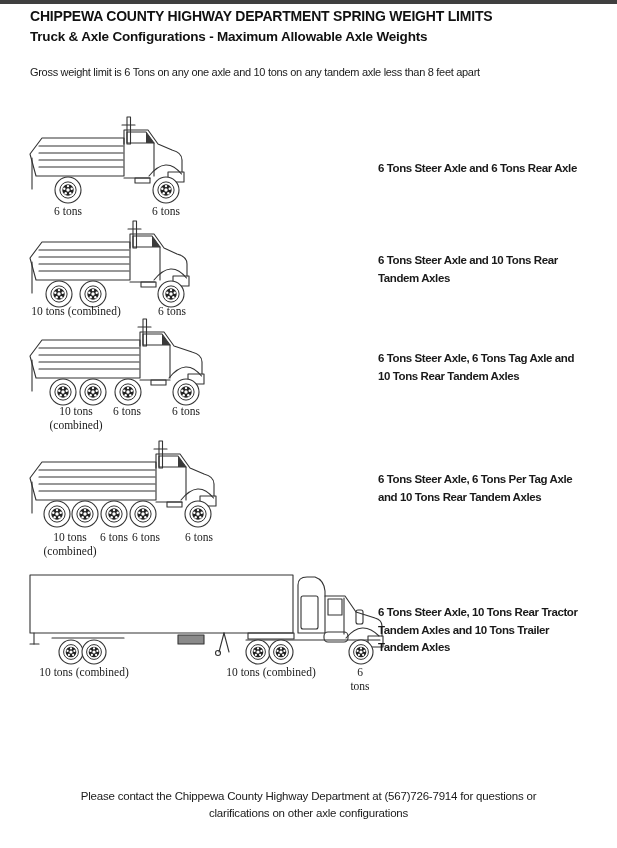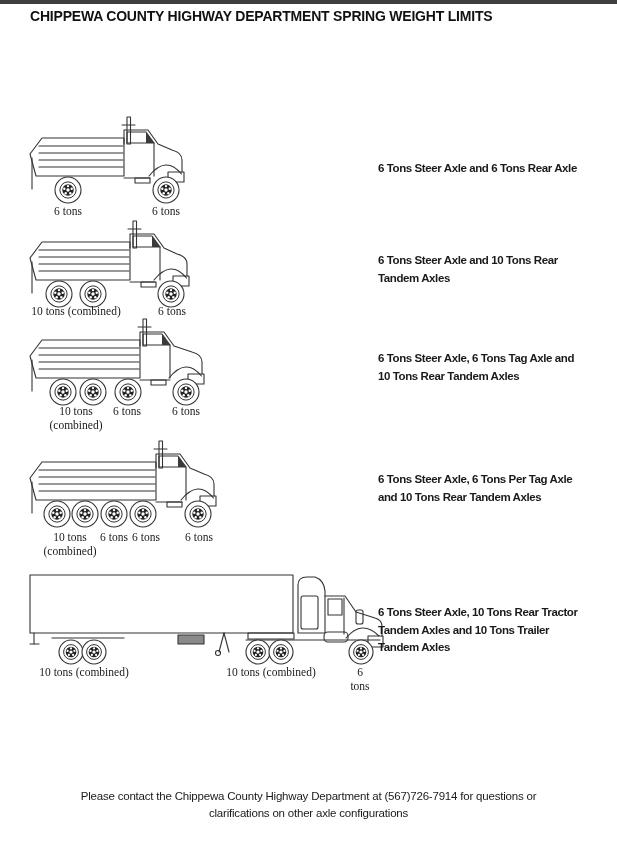--- a/index.html
+++ b/index.html
@@ -20,20 +20,22 @@
   .footer{position:absolute;left:0;top:788px;width:617px;text-align:center;font-size:11.5px;
       letter-spacing:-0.2px;line-height:17px;white-space:pre-line;color:#1a1a1a;}
 </style>
 </head>
 <body>
 
 <div class="page">
   <div class="scan-edge"></div>
 
   <div class="title">CHIPPEWA COUNTY HIGHWAY DEPARTMENT SPRING WEIGHT LIMITS</div>
+  <div class="subtitle">Truck &amp; Axle Configurations - Maximum Allowable Axle Weights</div>
+  <div class="intro">Gross weight limit is 6 Tons on any one axle and 10 tons on any tandem axle less than 8 feet apart</div>
 
   <div class="row" style="top:114px;height:104px;">
     <div class="truck-figure" style="--label-top:90px;">
       <div class="truck-art" id="truck-art-0">
           <svg width="168" height="92" viewBox="0 0 168 92" xmlns="http://www.w3.org/2000/svg">
             <g fill="none" stroke="#333" stroke-width="1.1" stroke-linejoin="round" stroke-linecap="round">
               <rect x="99" y="3" width="3.5" height="27"></rect>
               <line x1="94" y1="11" x2="107" y2="11"></line>
               <path d="M2,40 L14,24 L96,24 L96,62 L8,62 Z"></path>
               <line x1="11" y1="32" x2="95" y2="32"></line>

